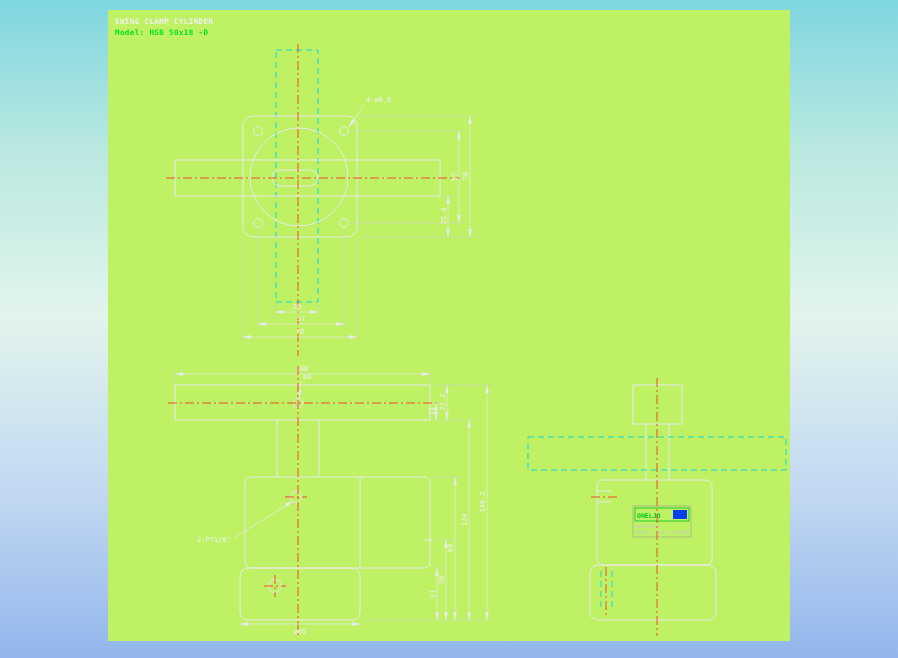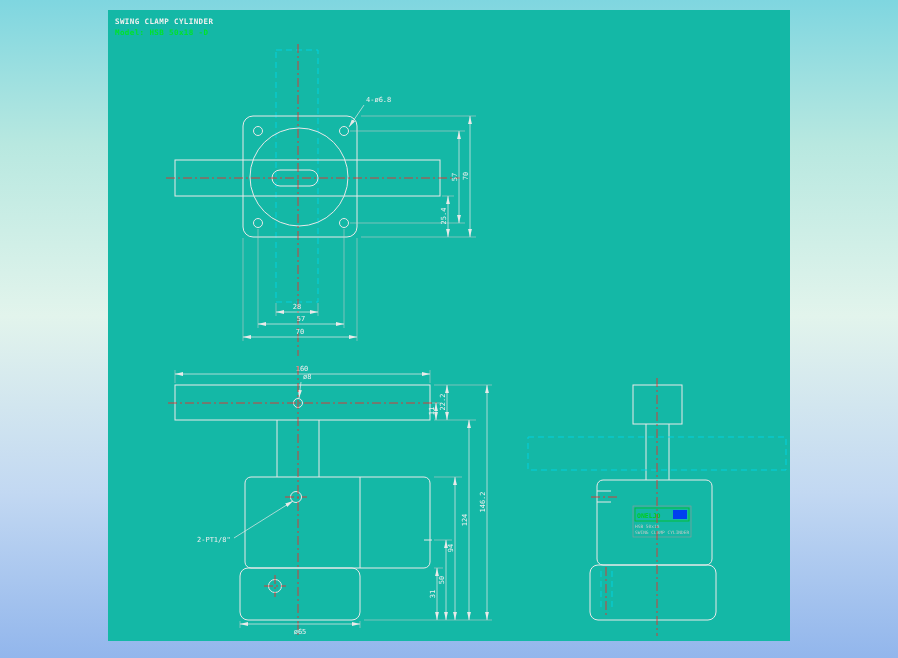--- a/index.html
+++ b/index.html
@@ -3,21 +3,21 @@
 <meta charset="utf-8">
 <style>
   html,body{margin:0;padding:0;}
   body{
     width:898px;height:658px;overflow:hidden;
     background:linear-gradient(180deg,#7fd6e0 0%,#b8e8e0 22%,#e2f4ec 48%,#c2d8f2 75%,#92b6ec 100%);
     font-family:"DejaVu Sans Mono",monospace;
   }
   #cad-canvas{
     position:absolute;left:108px;top:10px;width:682px;height:631px;
-    background:#14b8a6;
+    background:#bef264;
   }
   svg{display:block;}
   .ln{stroke:#e9e9e9;stroke-width:1;fill:none;}
   .cl{stroke:#ff1f1f;stroke-width:.8;fill:none;stroke-dasharray:9 3 2 3;}
   .ph{stroke:#00d4e4;stroke-width:.9;fill:none;stroke-dasharray:6 4;}
   .dim{stroke:#e9e9e9;stroke-width:.7;fill:none;}
   .ext{stroke:#cfcfcf;stroke-width:.55;fill:none;}
   text{fill:#efefef;font:7px "DejaVu Sans Mono",monospace;}
   .t-title{font:bold 7.5px "DejaVu Sans Mono",monospace;fill:#f0f0f0;letter-spacing:.4px;}
   .t-model{fill:#00e32a;}

